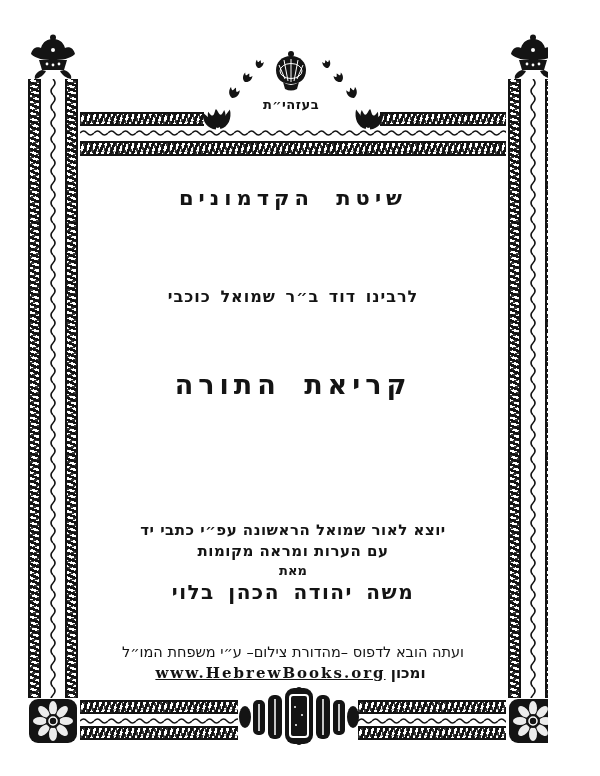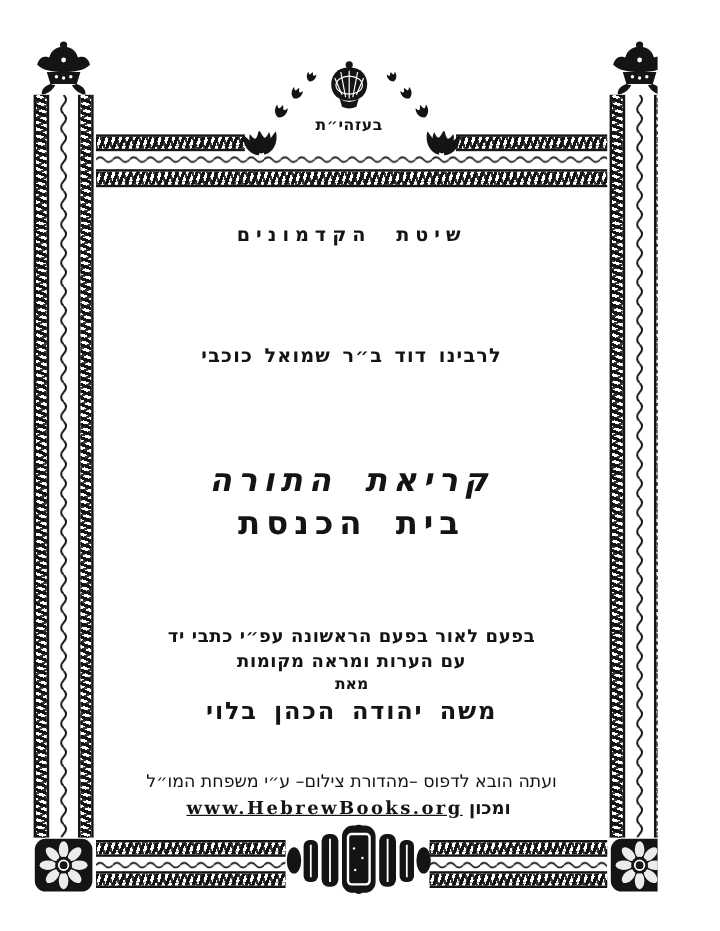--- a/index.html
+++ b/index.html
@@ -56,25 +56,25 @@
   .spray.left{ left:202px; }
   .spray.right{ left:322px; transform:scaleX(-1); }
   .blessing{
     position:absolute; left:191px; top:97px; width:200px;
     text-align:center; font-size:13px; font-weight:700; letter-spacing:.5px;
   }
 
   
   .content{ position:absolute; left:80px; top:0; width:426px; height:776px; }
   .content > div{ position:absolute; left:0; right:0; text-align:center; direction:rtl; color:var(--ink); }
-  .series-title { top:186px; font-size:16px; font-weight:700; letter-spacing:5px; word-spacing:10px; }
+  .series-title { top:186px; font-size:21px; font-weight:700; letter-spacing:5px; word-spacing:10px; }
   .main-title   { top:214px; font-size:45px; font-weight:700; letter-spacing:3px; word-spacing:14px; }
   .author-line  { top:287px; font-size:16px; font-weight:700; letter-spacing:1px; word-spacing:3px; }
   .gates-label  { top:358px; font-size:14px; font-weight:700; }
-  .gate-1       { top:385px; font-size:27px; font-weight:700; letter-spacing:5px; word-spacing:9px;font-style:italic; }
+  .gate-1       { top:369px; font-size:27px; font-weight:700; letter-spacing:5px; word-spacing:9px; }
   .gate-2       { top:421px; font-size:27px; font-weight:700; letter-spacing:5px; word-spacing:9px; }
   .edition-1    { top:521px; font-size:15px; font-weight:700; letter-spacing:.5px; }
   .edition-2    { top:542px; font-size:15px; font-weight:700; letter-spacing:.5px; }
   .by-label     { top:563px; font-size:13px; font-weight:700; }
   .editor-name  { top:580px; font-size:20px; font-weight:700; letter-spacing:1.5px; word-spacing:5px; }
   .imprint-1    { top:644px; font-size:14.5px; font-weight:400; }
   .imprint-2    { top:664px; font-size:15px; font-weight:700; }
   .imprint-2 .url{
     font-family:"DejaVu Serif", serif; letter-spacing:2px;
     text-decoration:underline; margin-left:2px;
@@ -268,22 +268,21 @@
         <circle cx="57" cy="20" r="1"></circle>
         <circle cx="64" cy="28" r="1"></circle>
         <circle cx="58" cy="38" r="1"></circle>
       </g>
   </svg>
 
   <div class="content">
     <div class="series-title">שיטת הקדמונים</div>
     <div class="author-line">לרבינו דוד ב״ר שמואל כוכבי</div>
     <div class="gate-1">קריאת התורה</div>
-    <div class="gate-2">בית הכנסת</div>
-    <div class="edition-1">בפעם לאור בפעם הראשונה עפ״י כתבי יד</div>
+    <div class="edition-1">יוצא לאור שמואל הראשונה עפ״י כתבי יד</div>
     <div class="edition-2">עם הערות ומראה מקומות</div>
     <div class="by-label">מאת</div>
     <div class="editor-name">משה יהודה הכהן בלוי</div>
     <div class="imprint-1">ועתה הובא לדפוס –מהדורת צילום– ע״י משפחת המו״ל</div>
     <div class="imprint-2">
       <span class="inst">ומכון</span>
       <span class="url">www.HebrewBooks.org</span>
     </div>
   </div>
 

